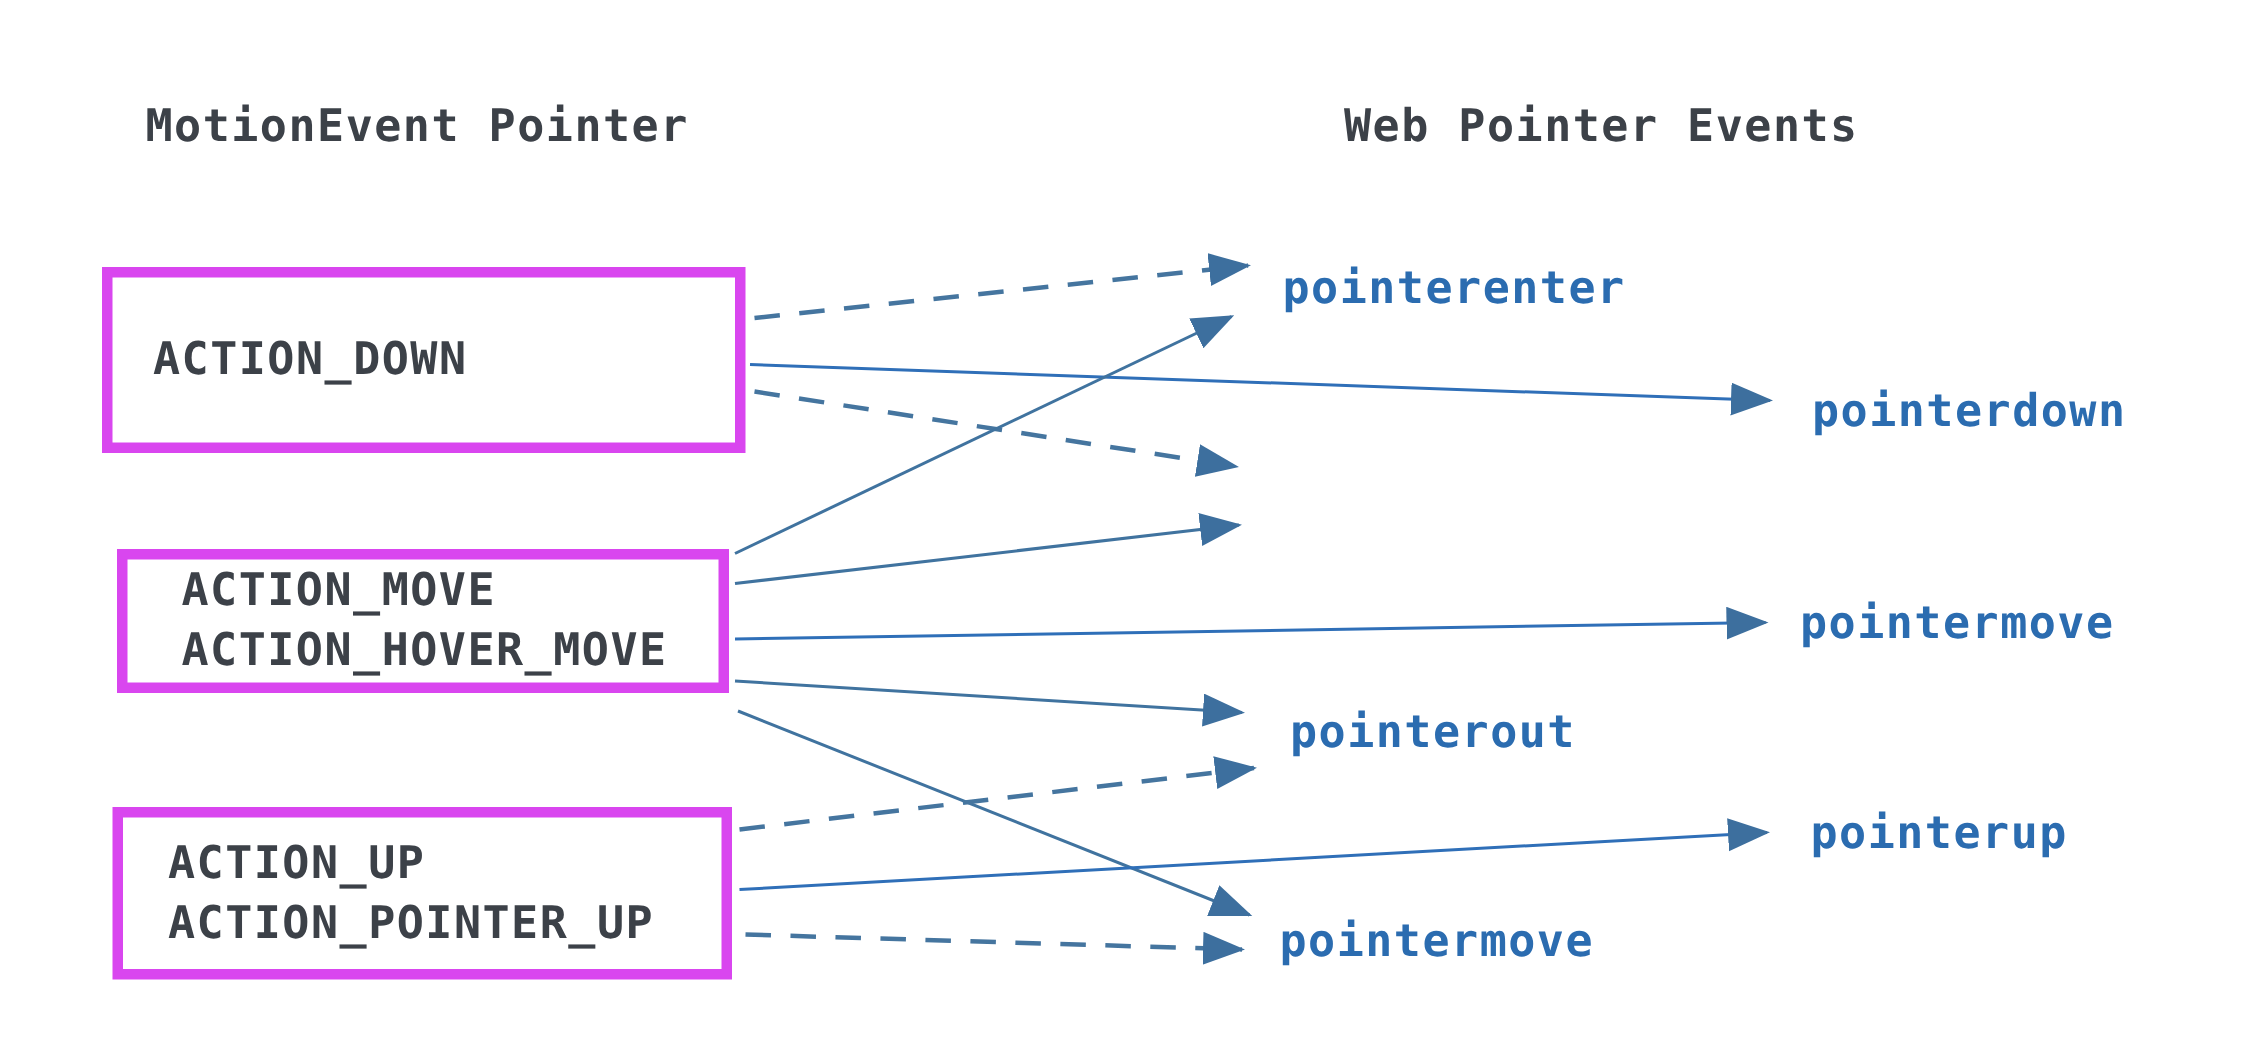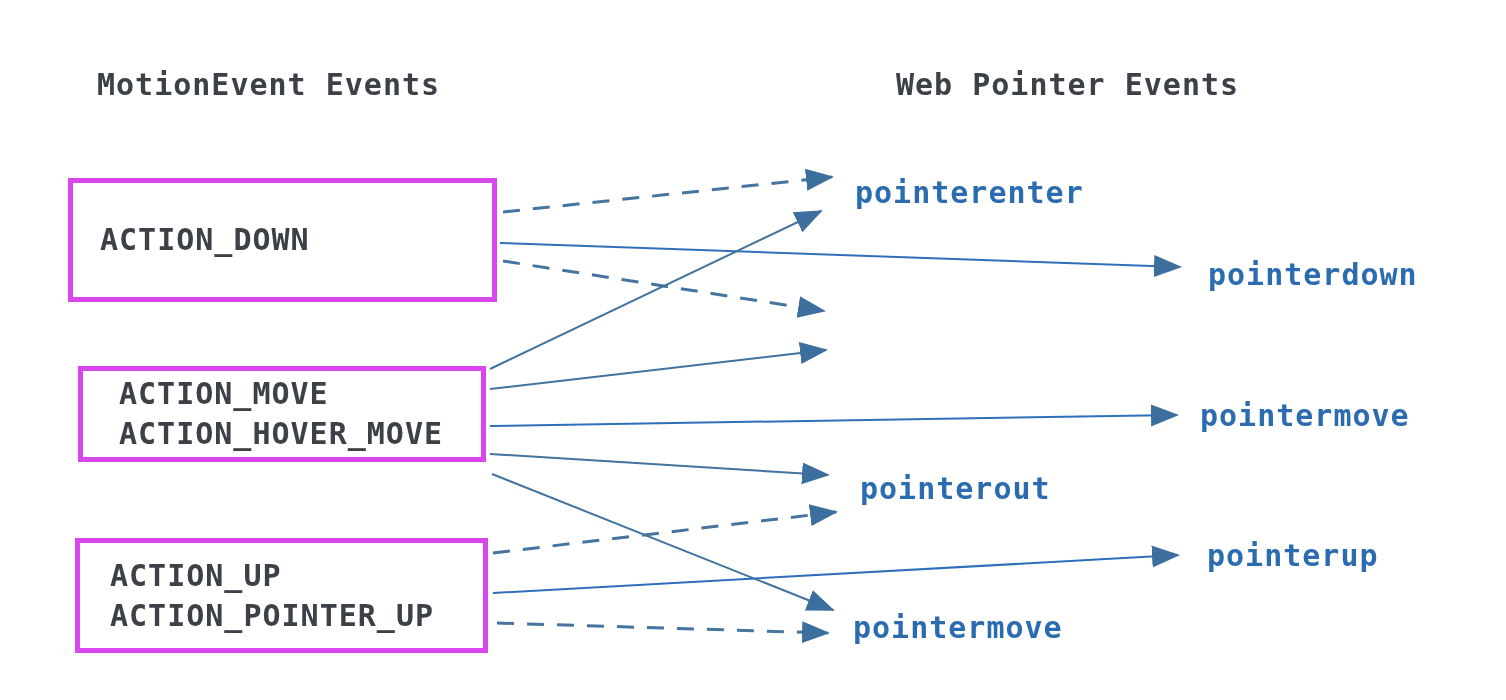--- a/index.html
+++ b/index.html
@@ -19,21 +19,21 @@
     color: #3c4148;
     white-space: nowrap;
     line-height: 34px;
   }
   #hdr-left  { left: 97px;  top: 68px; }
   #hdr-right { left: 896px; top: 68px; }
 
   .action-box {
     position: absolute;
     box-sizing: border-box;
-    border: 5px solid #d946ef;
+    border: 7px solid #d946ef;
     background: #ffffff;
     display: flex;
     flex-direction: column;
     justify-content: center;
   }
   #box-down { left: 68px; top: 178px; width: 429px; height: 124px; padding-left: 27px; }
   #box-move { left: 78px; top: 366px; width: 408px; height: 96px; padding-left: 36px; }
   #box-up   { left: 75px; top: 538px; width: 413px; height: 115px; padding-left: 30px; }
   .action-line {
     font-size: 30px;
@@ -64,21 +64,21 @@
   #arrows { position: absolute; left: 0; top: 0; }
   .ln-solid  { stroke: #40739f; stroke-width: 2px; fill: none; }
   .ln-bright { stroke: #2f6fb8; stroke-width: 2px; fill: none; }
   .ln-dashed { stroke: #45759f; stroke-width: 3px; fill: none; stroke-dasharray: 17 13; }
 </style>
 </head>
 <body>
 
 <div id="canvas">
 
-  <div class="hdr" id="hdr-left">MotionEvent Events</div>
+  <div class="hdr" id="hdr-left">MotionEvent Pointer</div>
   <div class="hdr" id="hdr-right">Web Pointer Events</div>
 
   <svg id="arrows" width="1506" height="700" viewBox="0 0 1506 700">
     <defs>
       <marker id="ah" markerUnits="userSpaceOnUse" markerWidth="30" markerHeight="24" refX="26" refY="11" orient="auto">
         <path d="M0,0 L28,11 L0,22 Z" fill="#3d6f9e"></path>
       </marker>
     </defs>
     <line class="ln-dashed" x1="503" y1="212" x2="832" y2="177" marker-end="url(#ah)"></line>
     <line class="ln-bright" x1="500" y1="243" x2="1180" y2="267" marker-end="url(#ah)"></line>

